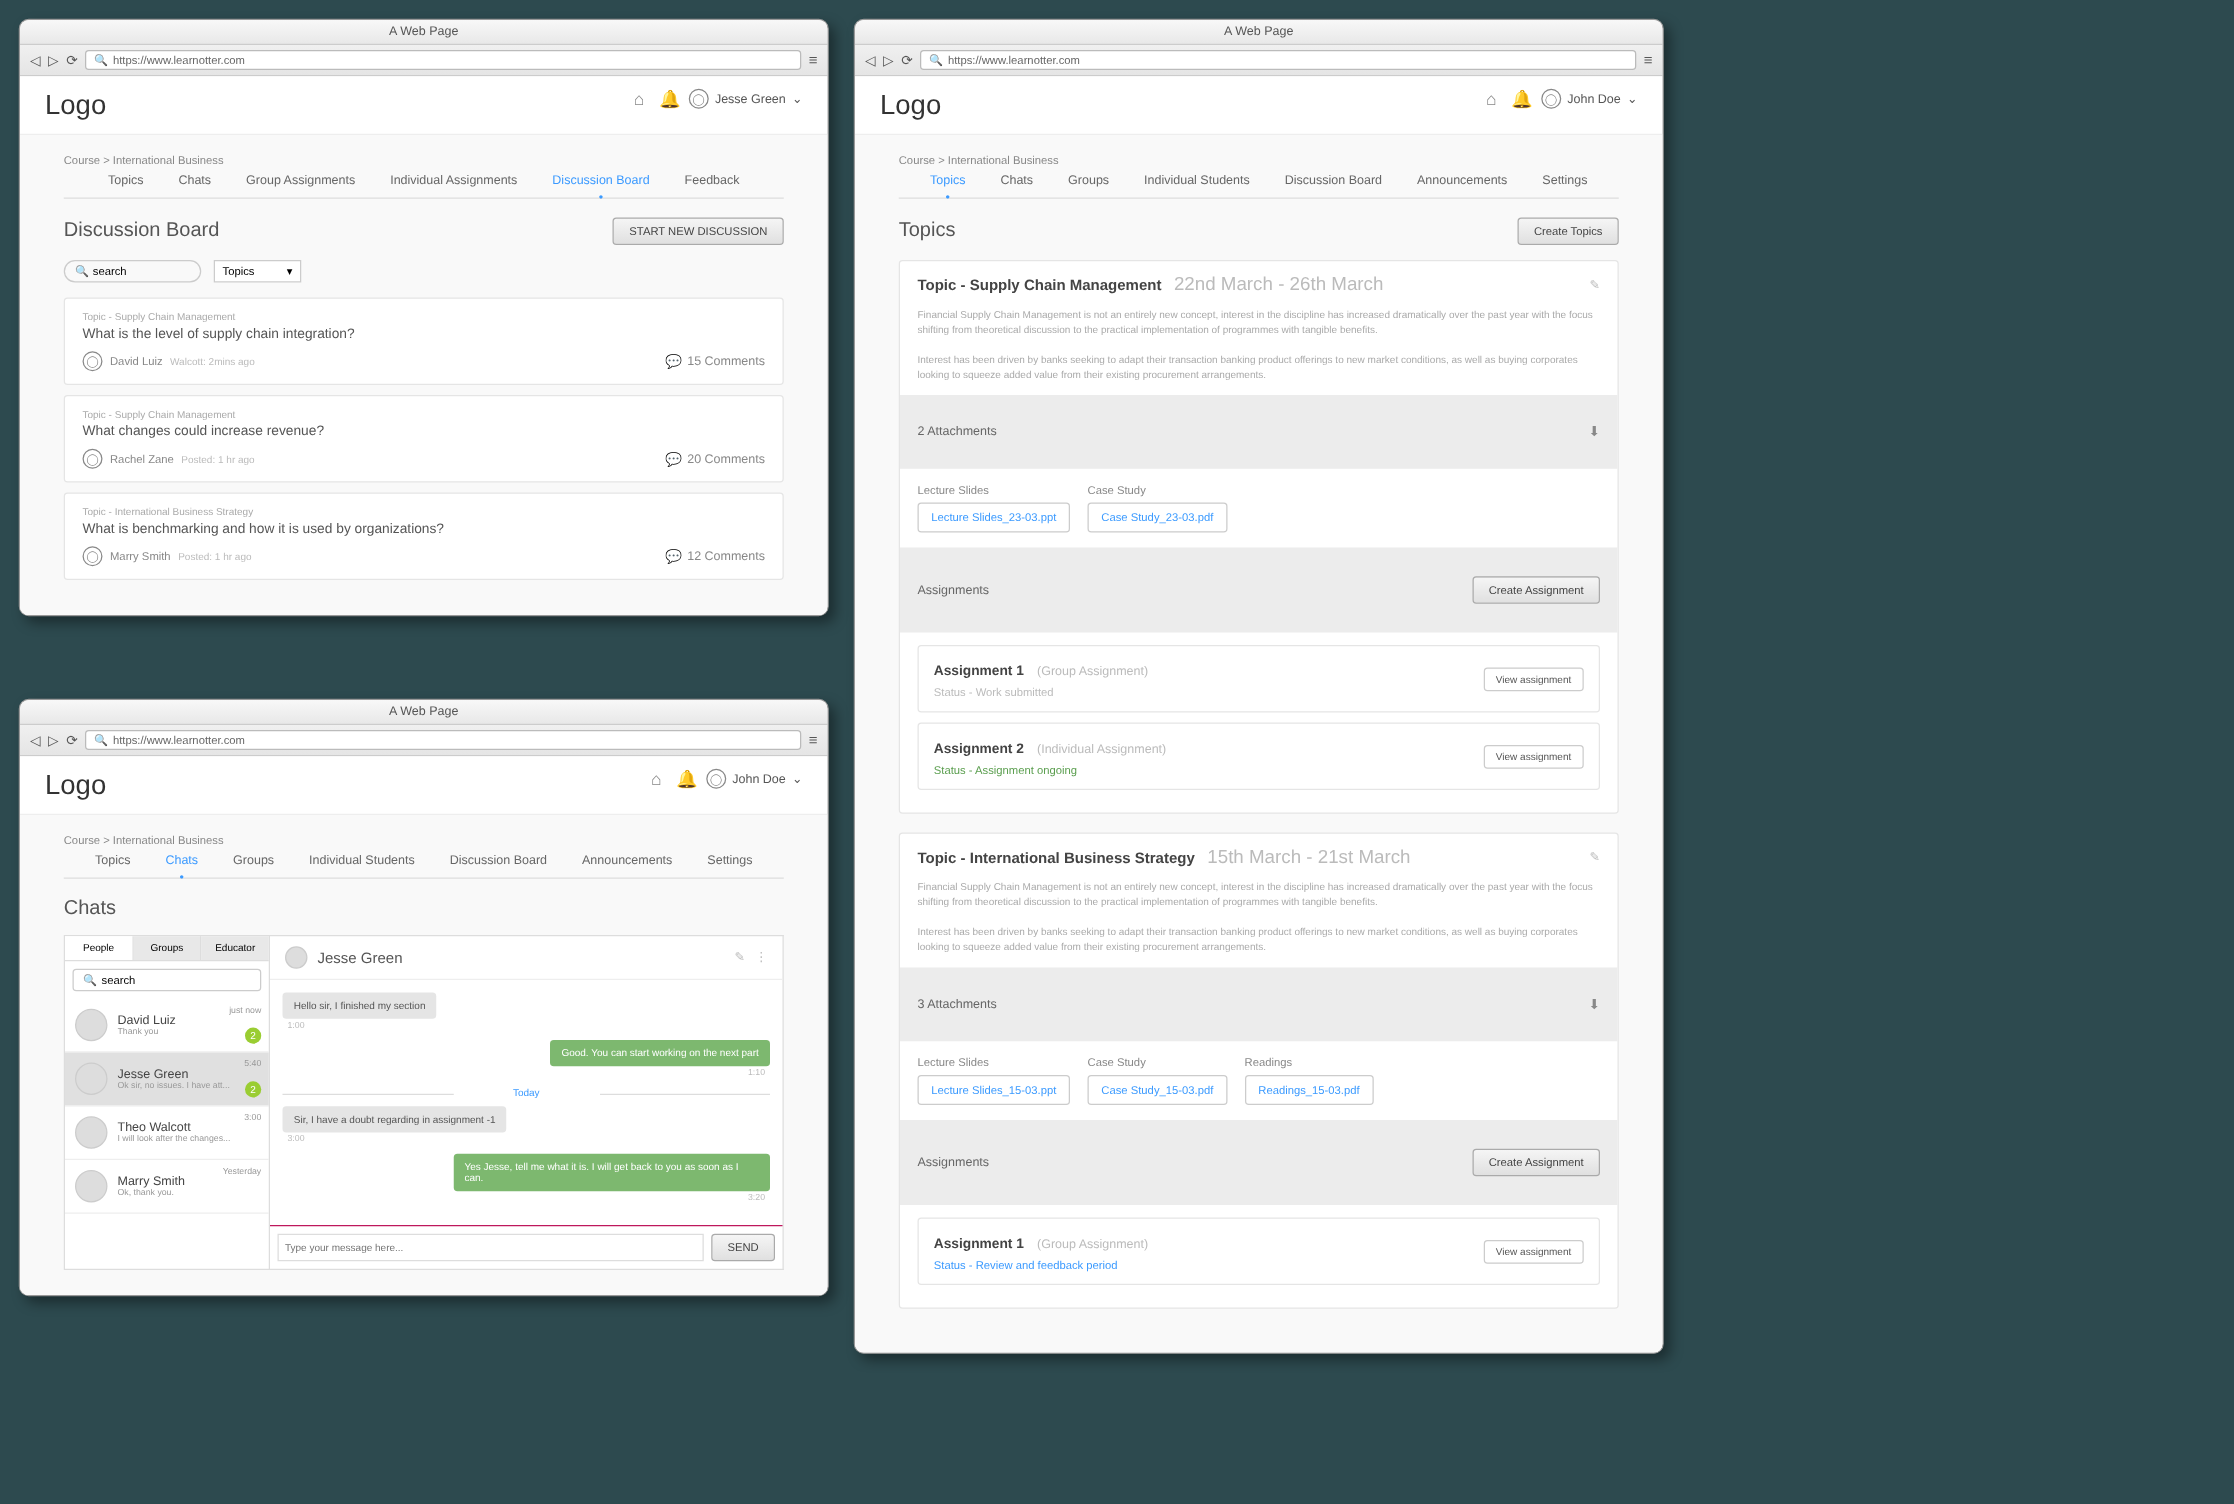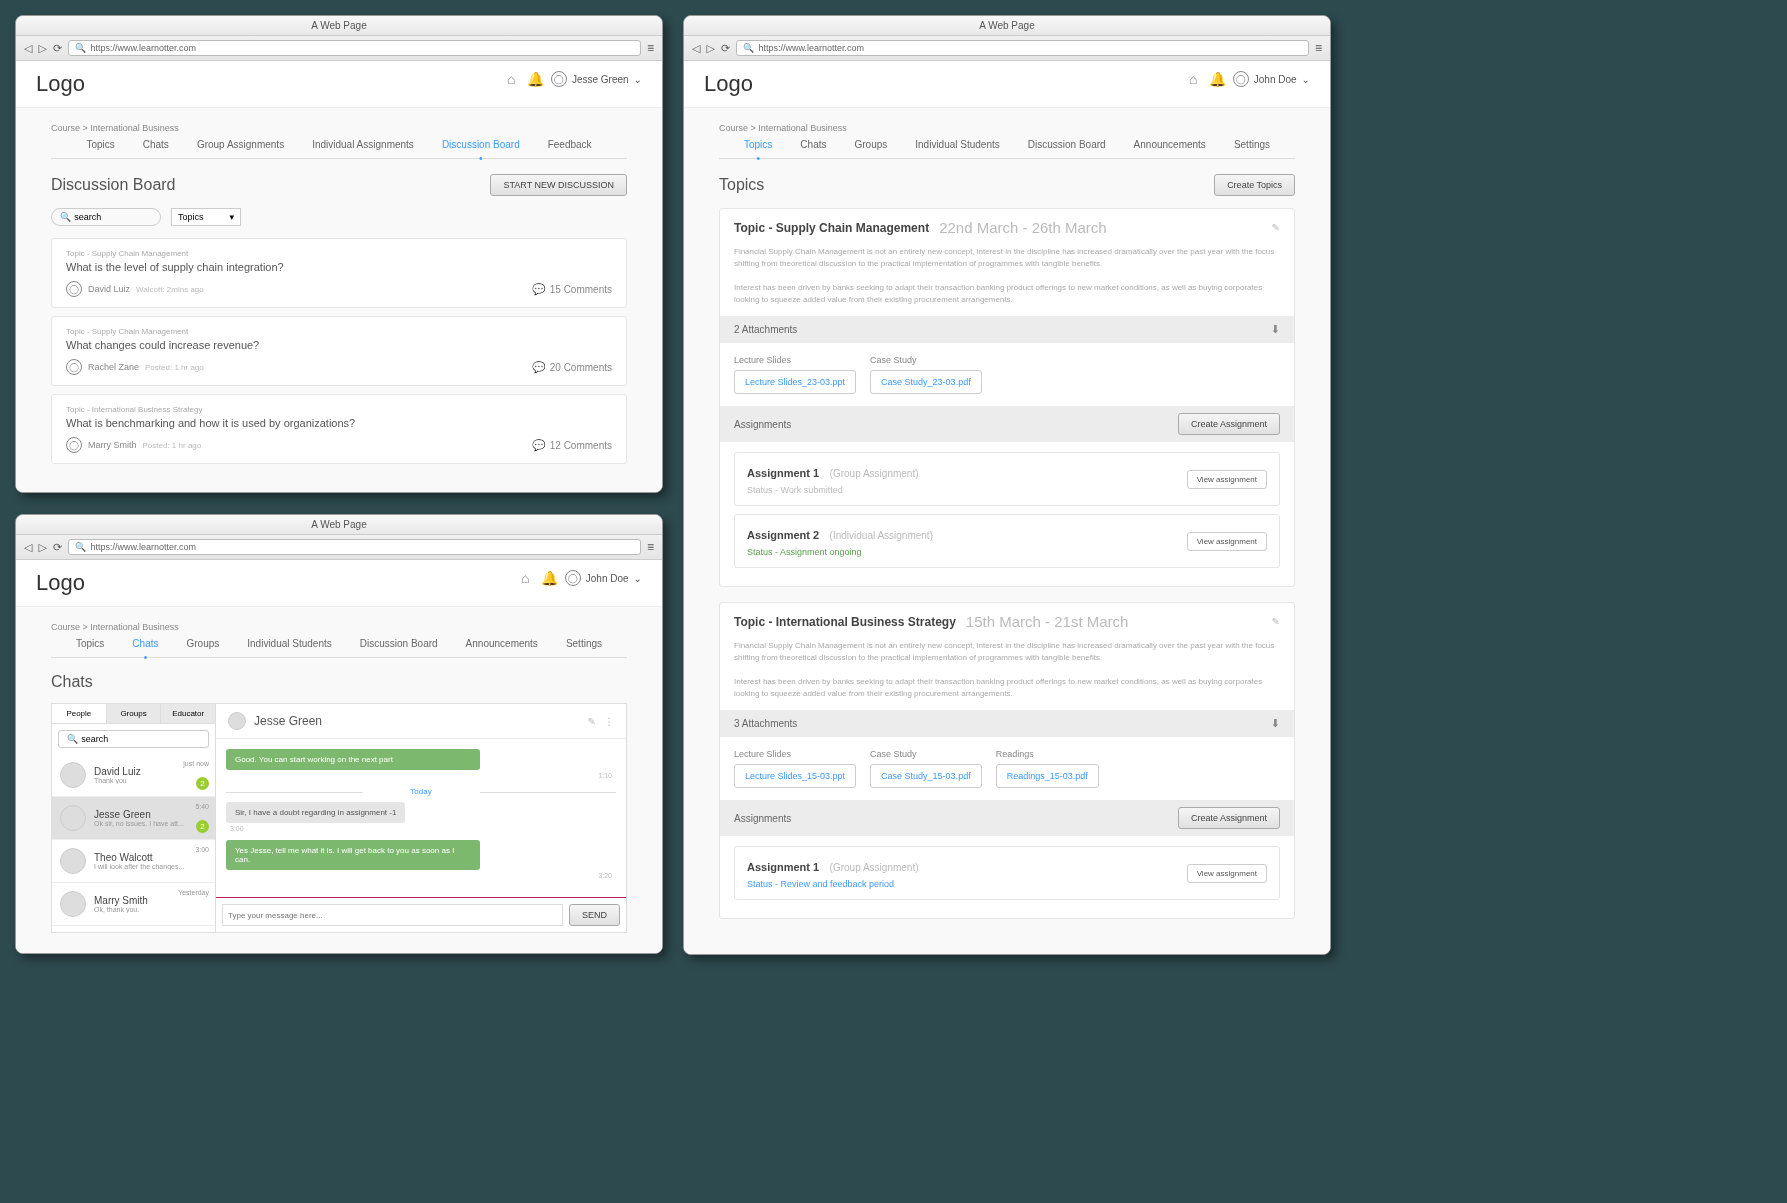--- a/index.html
+++ b/index.html
@@ -57,38 +57,38 @@
 .ctime{font-size:7px;color:#999;position:absolute;top:6px;right:6px}
 .badge{background:#9acd32;color:#fff;border-radius:50%;width:13px;height:13px;font-size:8px;display:flex;align-items:center;justify-content:center;position:absolute;bottom:6px;right:6px}
 .chatmain{flex:1;border:1px solid #ddd;border-left:none;background:#fff;display:flex;flex-direction:column}
 .chathead{padding:8px 12px;border-bottom:1px solid #eee;display:flex;align-items:center;gap:8px}
 .chathead .cav{width:18px;height:18px}
 .chathead .name{font-size:12px;color:#555;flex:1}
 .pencil{font-size:10px;color:#bbb;cursor:pointer}
 .chatbody{flex:1;padding:10px;overflow:hidden;font-size:9px}
 .msg{margin-bottom:8px;display:flex;flex-direction:column}
 .msg.in .bub{background:#e5e5e5;color:#555;align-self:flex-start}
-.msg.out{}
+.msg.out{align-items:flex-end}
 .msg.out .bub{background:#7db86f;color:#fff}
 .bub{padding:6px 9px;border-radius:3px;max-width:65%;font-size:8px}
 .time{font-size:7px;color:#bbb;margin-top:2px}
 .msg.in .time{align-self:flex-start;margin-left:4px}
 .msg.out .time{align-self:flex-end;margin-right:4px}
 .daysep{text-align:center;font-size:8px;color:#3b9aff;margin:6px 0;position:relative}
 .daysep::before,.daysep::after{content:"";position:absolute;top:50%;width:35%;height:1px;background:#ddd}
 .daysep::before{left:0}.daysep::after{right:0}
 .chatinput{border-top:1px solid #be185d;padding:6px;display:flex;gap:6px}
 .chatinput input{flex:1;border:1px solid #ddd;padding:5px;font-size:8px;color:#999}
 
 .topiccard{background:#fff;border:1px solid #e5e5e5;border-radius:3px;margin-bottom:15px}
 .topichead{padding:10px 14px;display:flex;align-items:center;gap:10px}
 .topictitle{font-size:12px;color:#444;font-weight:600}
 .topicdate{font-size:15px;color:#bbb;flex:1}
 .topicdesc{padding:0 14px 10px;font-size:8px;color:#aaa;line-height:1.5}
-.section{background:#ececec;padding:7px 14px;font-size:10px;color:#666;display:flex;align-items:center}
+.section{background:#ececec;padding:23px 14px;font-size:10px;color:#666;display:flex;align-items:center}
 .section .flex{flex:1}
 .dl{font-size:11px;color:#888}
 .attachrow{padding:12px 14px;display:flex;gap:14px}
 .attach{}
 .attach .lbl{font-size:9px;color:#888;margin-bottom:5px}
 .attach .file{border:1px solid #ccc;border-radius:3px;padding:6px 10px;font-size:9px;color:#3b9aff;cursor:pointer}
 .assignrow{padding:10px 14px}
 .assigncard{border:1px solid #e5e5e5;border-radius:3px;padding:10px 12px;margin-bottom:8px;display:flex;align-items:center}
 .assigncard .info{flex:1}
 .assigncard .title{font-size:11px;color:#444;font-weight:600;display:inline}
@@ -253,20 +253,24 @@
             </div>
         </div>
         <div class="chatmain">
           <div class="chathead">
             <div class="cav"></div>
             <div class="name">Jesse Green</div>
             <span class="pencil">✎</span>
             <span class="pencil">⋮</span>
           </div>
           <div class="chatbody" id="chatbody2">
+              <div class="msg in">
+    <div class="bub">Hello sir, I finished my section</div>
+    <div class="time">1:00</div>
+              </div>
               <div class="msg out">
     <div class="bub">Good. You can start working on the next part</div>
     <div class="time">1:10</div>
               </div>
               <div class="daysep">Today</div>
               <div class="msg in">
     <div class="bub">Sir, I have a doubt regarding in assignment -1</div>
     <div class="time">3:00</div>
               </div>
               <div class="msg out">

